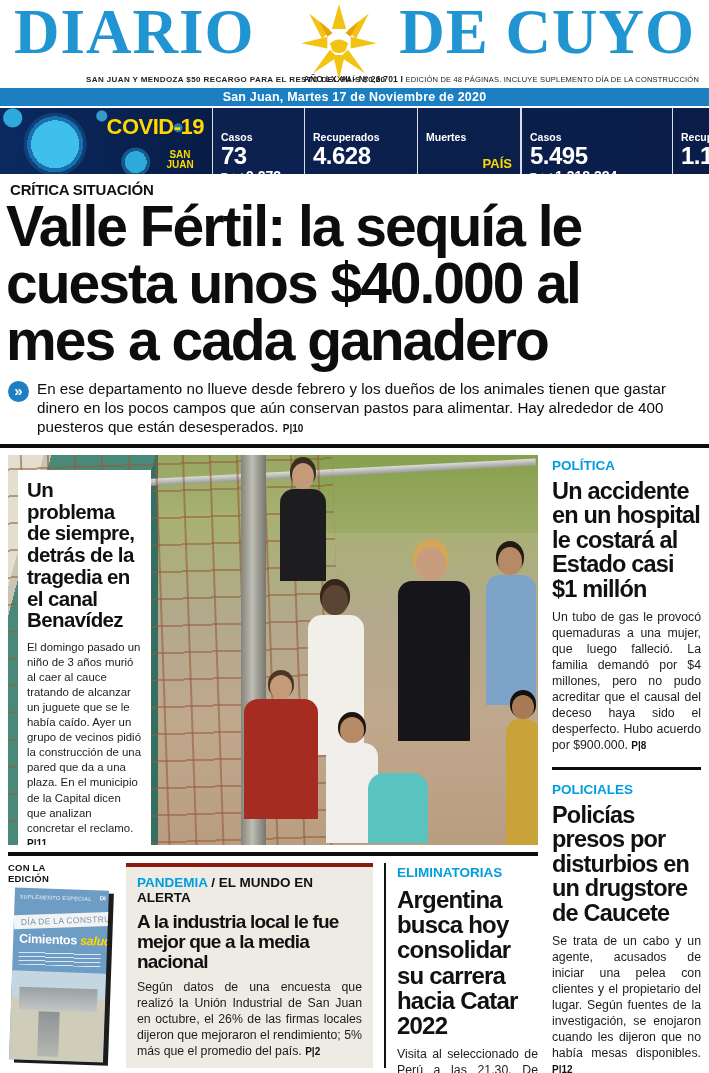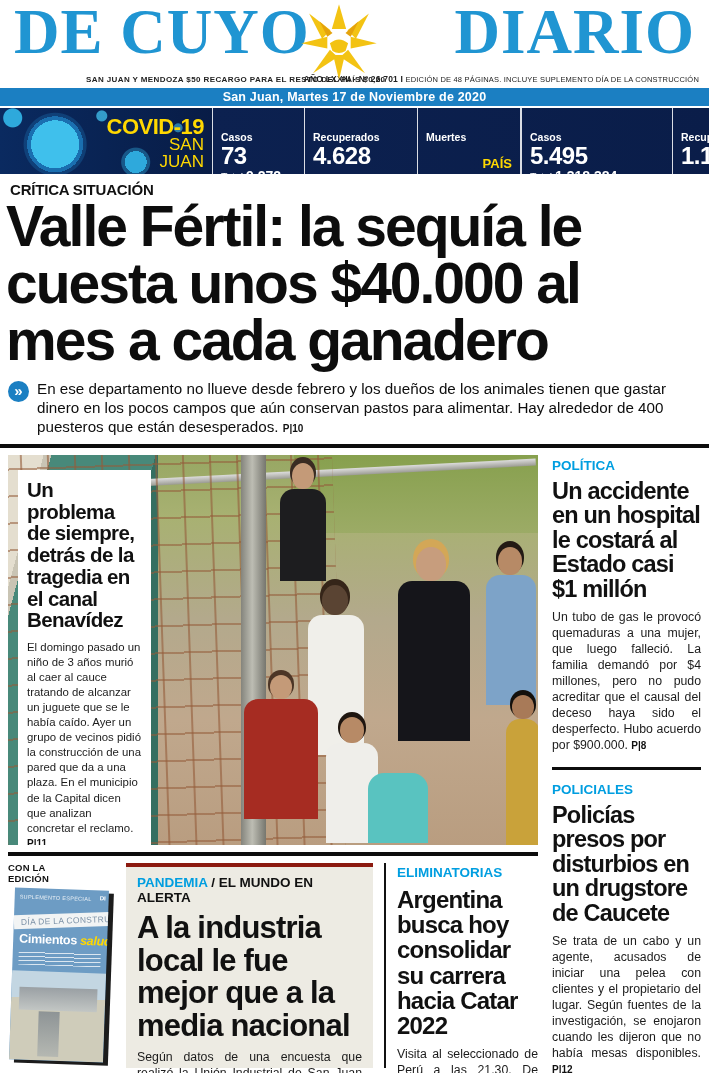--- a/index.html
+++ b/index.html
@@ -42,21 +42,21 @@
       radial-gradient(circle at 64% 82%, #2ea9dc 0 11px, rgba(46,169,220,.4) 11px 14px, transparent 15px),
       radial-gradient(circle at 6% 15%, #2ea9dc 0 9px, transparent 10px),
       radial-gradient(circle at 48% 12%, rgba(62,186,232,.8) 0 5px, transparent 6px),
       radial-gradient(circle at 84% 30%, rgba(62,186,232,.6) 0 4px, transparent 5px),
       linear-gradient(90deg,#0a2a60 0%, #081c46 100%);
   }
   .covid-title {
     position:absolute; right:8px; top:6px; color:#ffd800; font-weight:bold;
     font-size:22px; letter-spacing:-.5px;
   }
-  .covid-region { position:absolute; right:8px; bottom:4px; color:#ffd800; font-weight:normal; font-size:17px; line-height:1; text-align:right; }
+  .covid-region { position:absolute; right:8px; bottom:4px; color:#ffd800; font-weight:bold; font-size:10px; line-height:1; text-align:center; }
   .stat {
     border-left:1px solid rgba(255,255,255,.85); padding:23px 6px 3px 8px;
     position:relative; flex:none; display:flex; flex-direction:column;
   }
   .stat.thick { border-left-width:2px; }
   .stat .lab { font-size:10.5px; font-weight:bold; }
   .stat .val { font-size:24px; font-weight:bold; line-height:1.05; letter-spacing:-.5px; }
   .stat .tot { font-size:10.5px; margin-top:auto; padding-bottom:2px; }
   .stat .tot b { font-size:14px; }
   .pais-label { position:absolute; right:8px; bottom:3px; color:#ffd800; font-weight:bold; font-size:13px; }
@@ -123,37 +123,37 @@
       linear-gradient(180deg,#c3d6e2 0 30%, #cfccba 30% 100%);
   }
   .cover-photo:before { content:""; position:absolute; left:8%; top:18%; width:84%; height:26%;
     background:linear-gradient(#9aa0a4,#c2c6c4); }
   .cover-photo:after { content:""; position:absolute; left:30%; top:45%; width:22%; height:50%;
     background:linear-gradient(#8e9496,#b5b8b2); }
   .pand-col { width:247px; flex:none; background:#edebe3; border-top:4px solid #8c1a10;
     padding:8px 11px 0 11px; }
   .sec-row { font-size:13.5px; font-weight:bold; }
   .sec-blue { color:#009ee0; }
-  .pand-col h2 { font-size:31px; line-height:1.05; letter-spacing:-.8px; font-weight:bold; margin:7px 0 8px 0; }
+  .pand-col h2 { font-size:19px; line-height:1.05; letter-spacing:-.8px; font-weight:bold; margin:7px 0 8px 0; }
   .pand-col p.body, .elim-col p.body, .rail-story p.body {
     font-size:12.3px; line-height:1.3; color:#1c1c1c; text-align:justify; }
   .elim-col { flex:1; border-left:2px solid #111; padding:2px 0 0 11px; margin-left:11px; }
   .elim-col h2 { font-size:24px; line-height:1.05; letter-spacing:-.8px; font-weight:bold; margin:7px 0 9px 0; }
   
   .rail { flex:1; padding-top:3px; padding-right:4px; }
   .rail-story h2 { font-size:23.5px; line-height:1.04; letter-spacing:-.8px; font-weight:bold; margin:6px 0 9px 0; }
   .rail-div { height:3px; background:#0d0d0d; margin:13px 0 12px 0; }
 </style>
 </head>
 <body>
 
 <header class="masthead">
   <h1>
+    <span>DIARIO</span>
     <span>DE CUYO</span>
-    <span>DIARIO</span>
   </h1>
   <svg class="sun" viewBox="0 0 120 120" aria-hidden="true">
     <g fill="#f3c313">
       <polygon points="60,2 71,40 49,40"></polygon>
       <polygon points="14,16 47,42 34,55"></polygon>
       <polygon points="106,16 73,42 86,55"></polygon>
       <polygon points="2,62 42,52 42,70"></polygon>
       <polygon points="118,62 78,52 78,70"></polygon>
       <polygon points="20,108 46,72 58,83"></polygon>
       <polygon points="100,108 74,72 62,83"></polygon>

